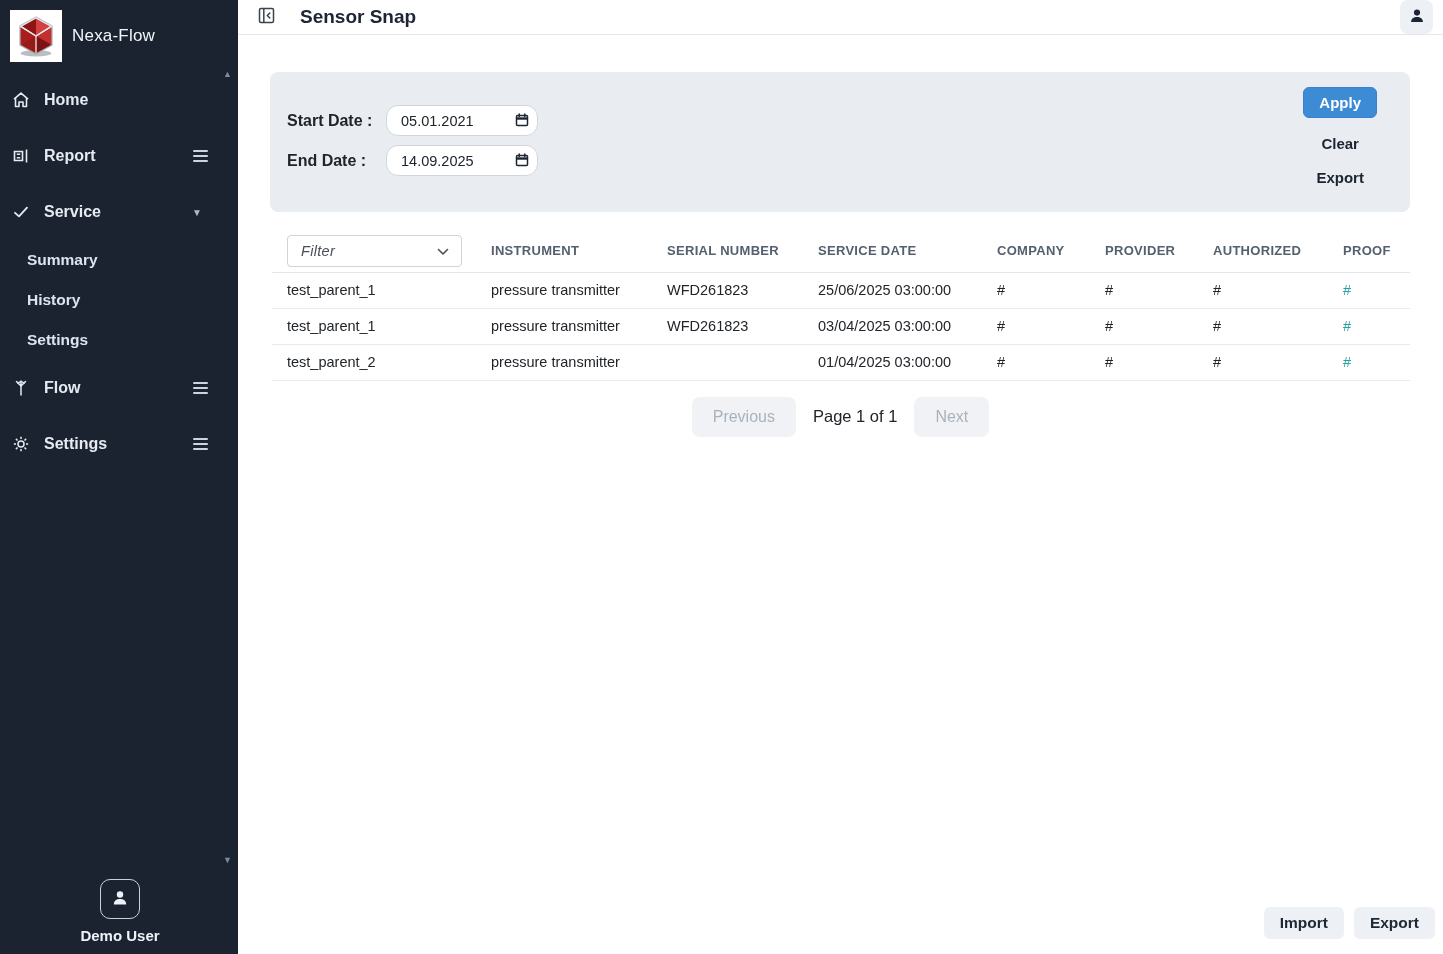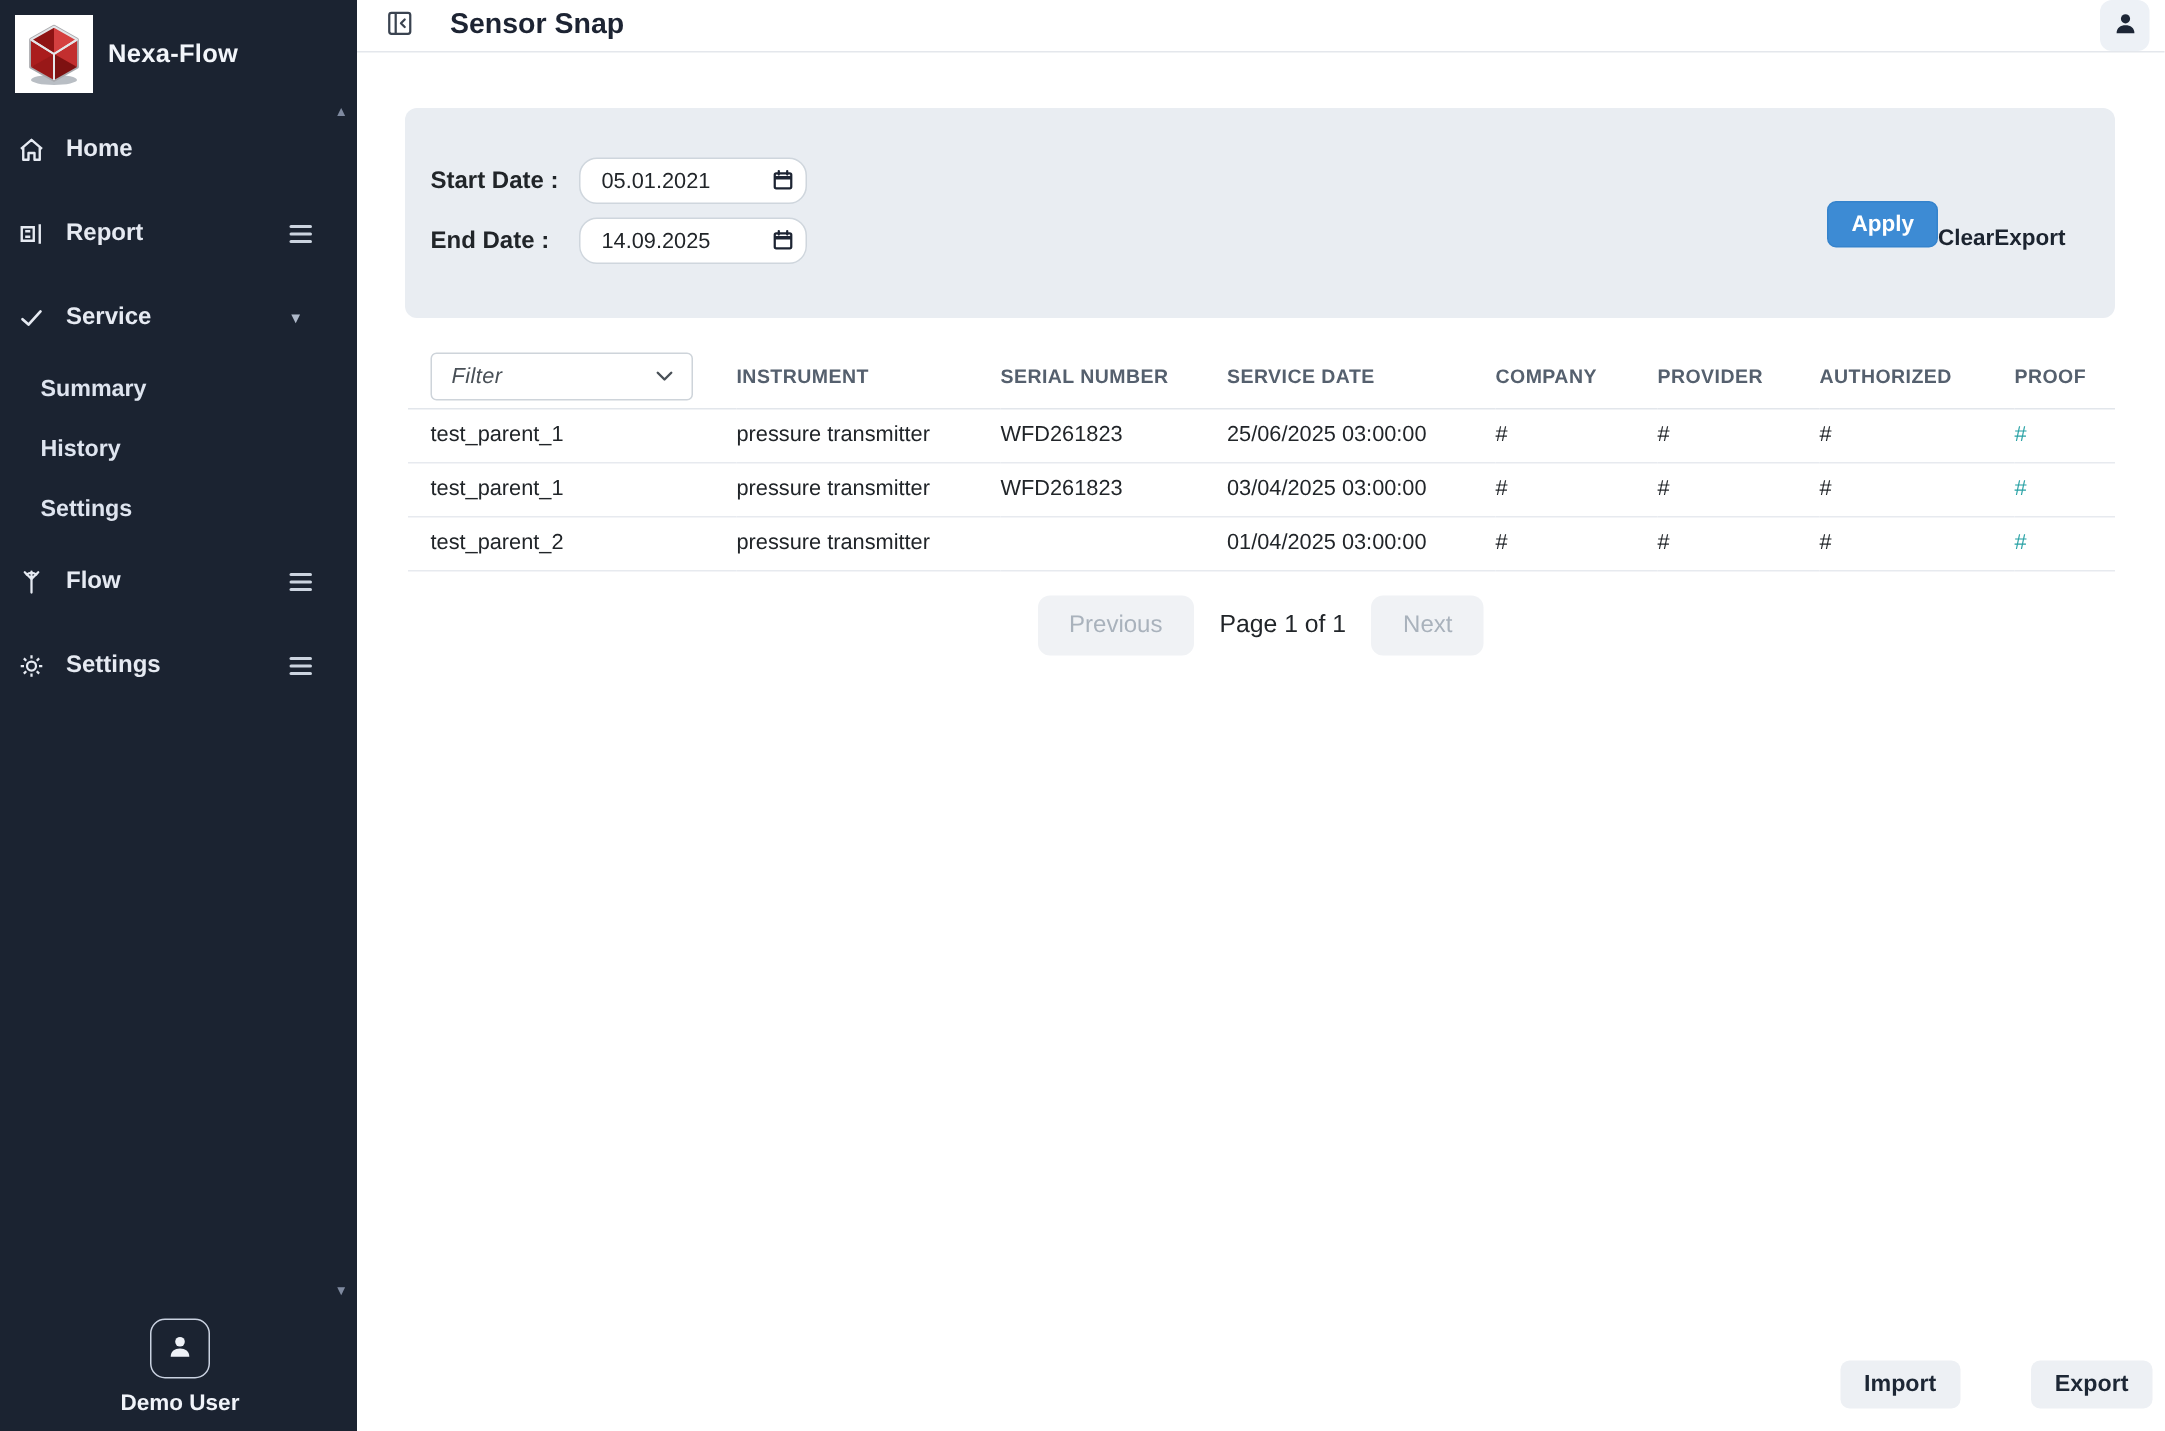--- a/index.html
+++ b/index.html
@@ -5,21 +5,21 @@
   * { margin: 0; padding: 0; box-sizing: border-box; }
   html, body { width: 1443px; height: 954px; font-family: "Liberation Sans", sans-serif; background: #fff; overflow: hidden; }
 
   
   .sidebar {
     position: fixed; left: 0; top: 0; width: 238px; height: 954px;
     background: #1b2331; color: #e6eaf2; display: flex; flex-direction: column;
   }
   .brand { display: flex; align-items: center; padding: 12px 10px; height: 72px; }
   .brand-logo-box { width: 52px; height: 52px; background: #fff; display: flex; align-items: center; justify-content: center; }
-  .brand-name { margin-left: 10px; font-size: 17px; font-weight: 700; color: #f2f5fa; letter-spacing: 0.2px; }
+  .brand-name { margin-left: 10px; font-size: 17px; font-weight: 400; color: #f2f5fa; letter-spacing: 0.2px; }
   .scroll-caret { position: absolute; right: 6px; font-size: 9px; color: #7f8aa0; line-height: 9px; }
   .scroll-caret.up { top: 70px; }
   .scroll-caret.down { top: 856px; }
 
   .nav { position: relative; flex: 0 0 auto; }
   .nav-item {
     height: 56px; display: flex; align-items: center; padding: 0 12px;
     cursor: pointer; font-size: 16px; font-weight: 700; color: #e6eaf2;
   }
   .nav-item .nav-icon { width: 18px; height: 18px; margin-right: 14px; flex: 0 0 auto; display: flex; align-items: center; justify-content: center; }
@@ -52,21 +52,21 @@
   }
   .filter-left { padding: 33px 0 0 17px; }
   .filter-row { display: flex; align-items: center; height: 31px; margin-bottom: 9px; }
   .filter-label { width: 98px; font-size: 16px; font-weight: 700; color: #212529; }
   .date-input-wrap { position: relative; margin-left: 1px; }
   .date-input {
     width: 152px; height: 31px; border: 1px solid #cfd6dd; border-radius: 12px; background: #fff;
     font-family: "Liberation Sans", sans-serif; font-size: 14.5px; color: #212529; padding: 0 30px 0 14px;
   }
   .cal-icon { position: absolute; right: 9px; top: 8px; pointer-events: none; }
-  .filter-right { display: flex; flex-direction: row; align-items: center; padding: 15px 33px 0 0; }
+  .filter-right { display: flex; flex-direction: column; align-items: center; padding: 15px 33px 0 0; }
   .apply-btn {
     background: #3d8bd4; color: #fff; border: 1px solid #3583cc; border-radius: 6px;
     font-family: "Liberation Sans", sans-serif; font-size: 15px; font-weight: 700; padding: 6px 15px; cursor: pointer;
   }
   .text-btn { background: none; border: none; font-family: "Liberation Sans", sans-serif; font-size: 15px; font-weight: 700; color: #1c2430; cursor: pointer; margin-top: 17px; }
 
   
   .table-wrap { margin: 18px 33px 0 34px; }
   table { width: 1138px; border-collapse: collapse; table-layout: fixed; }
   col.c-name { width: 219px; } col.c-instr { width: 176px; } col.c-serial { width: 151px; }
@@ -88,21 +88,21 @@
   .page-btn {
     border: none; border-radius: 8px; background: #f0f2f5; color: #a9b2bc;
     font-family: "Liberation Sans", sans-serif; font-size: 16px; padding: 11px 21px; cursor: default;
   }
   .page-label { margin: 0 17px; font-size: 16.5px; color: #212529; }
 
   
   .footer-actions { position: absolute; right: 8px; bottom: 15px; display: flex; gap: 10px; }
   .footer-btn {
     border: none; border-radius: 6px; background: #edf0f4; color: #1d2735;
-    font-family: "Liberation Sans", sans-serif; font-size: 15.5px; font-weight: 600; padding: 7px 16px; cursor: pointer; margin-left: 37px;
+    font-family: "Liberation Sans", sans-serif; font-size: 15.5px; font-weight: 600; padding: 7px 16px; cursor: pointer;
   }
 </style>
 </head>
 <body>
 
 <aside class="sidebar">
   <div class="brand">
     <div class="brand-logo-box">
       <svg width="46" height="46" viewBox="0 0 48 48">
         <ellipse cx="24" cy="42" rx="16" ry="3.5" fill="#b9bec4"></ellipse>

